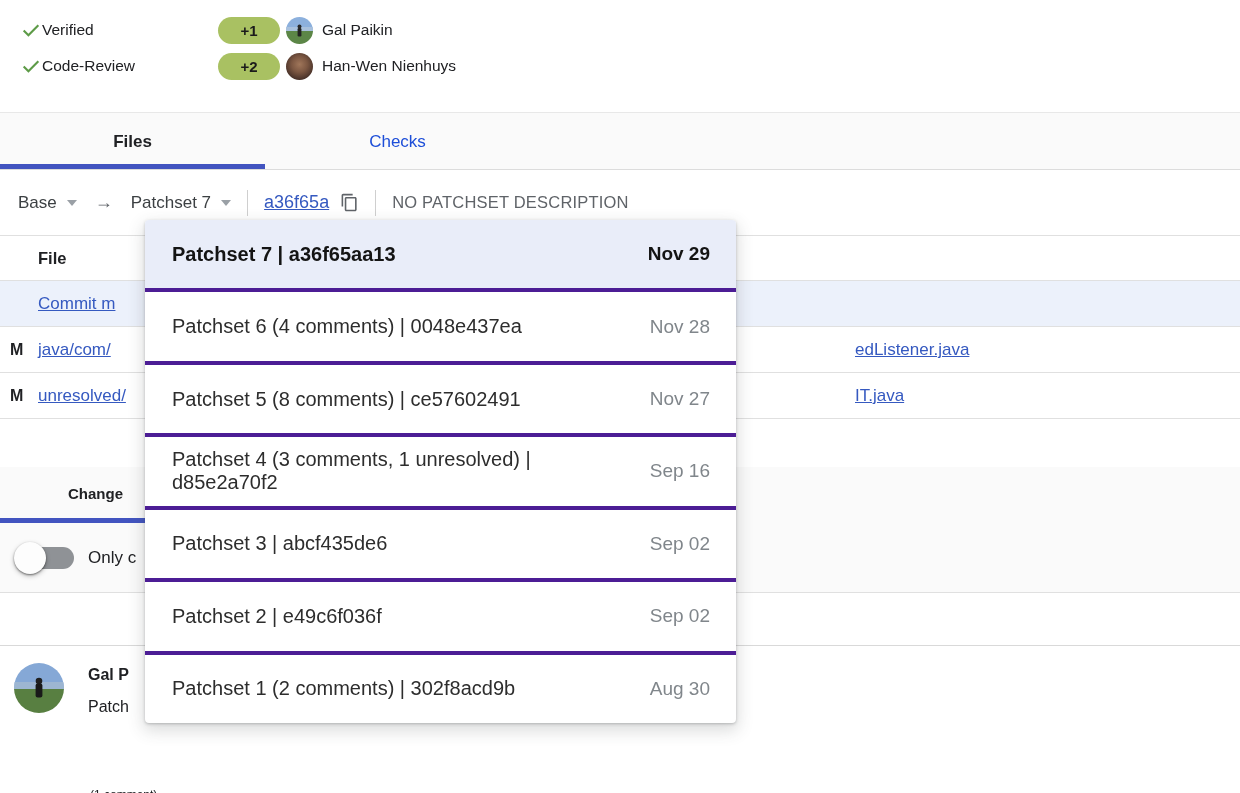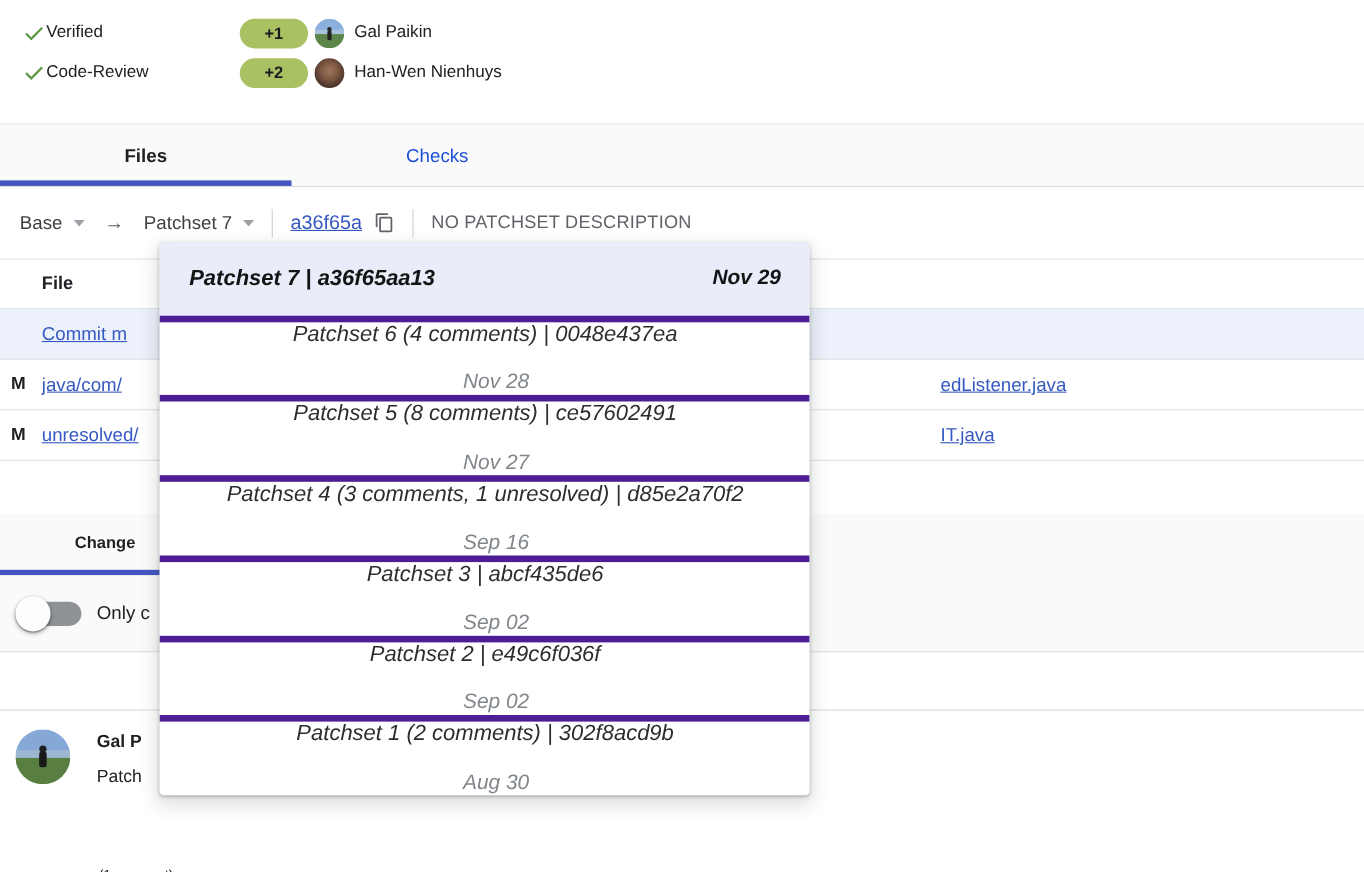--- a/index.html
+++ b/index.html
@@ -67,24 +67,24 @@
 
   
   .avatar-lg { position:absolute; left:14px; top:663px; width:50px; height:50px; border-radius:50%; overflow:hidden; }
   .comment-author { position:absolute; left:88px; top:666px; font-weight:bold; font-size:16px; color:#202124; }
   .comment-text { position:absolute; left:88px; top:698px; font-size:16px; color:#202124; }
   .comment-count { position:absolute; left:90px; top:788px; font-size:12px; color:#202124; }
 
   
   .dropdown { position:absolute; left:145px; top:220px; width:591px; height:503px; background:#fff;
               border-radius:4px; overflow:hidden; z-index:10; display:flex; flex-direction:column;
-              box-shadow:0 1px 3px rgba(60,64,67,.3), 0 6px 16px 2px rgba(60,64,67,.18);font-style:italic; }
+              box-shadow:0 1px 3px rgba(60,64,67,.3), 0 6px 16px 2px rgba(60,64,67,.18); }
   .dd-item { flex:1 1 0; display:flex; align-items:center; justify-content:space-between;
              padding:0 26px 0 27px; font-size:20px; color:#2d2d2d; cursor:pointer; }
-  .dd-item + .dd-item { border-top:6px solid #4c1d95;flex-direction:column; }
+  .dd-item + .dd-item { border-top:4px solid #4c1d95; }
   .dd-item.selected { background:#e9edf9; font-weight:bold; color:#141414; }
   .dd-date { font-size:19px; color:#80868b; white-space:nowrap; margin-left:20px; }
   .dd-item.selected .dd-date { color:#141414; font-weight:bold; }
 </style>
 </head>
 <body>
 
 <div class="page">
 
   <div class="vote-row r0">

